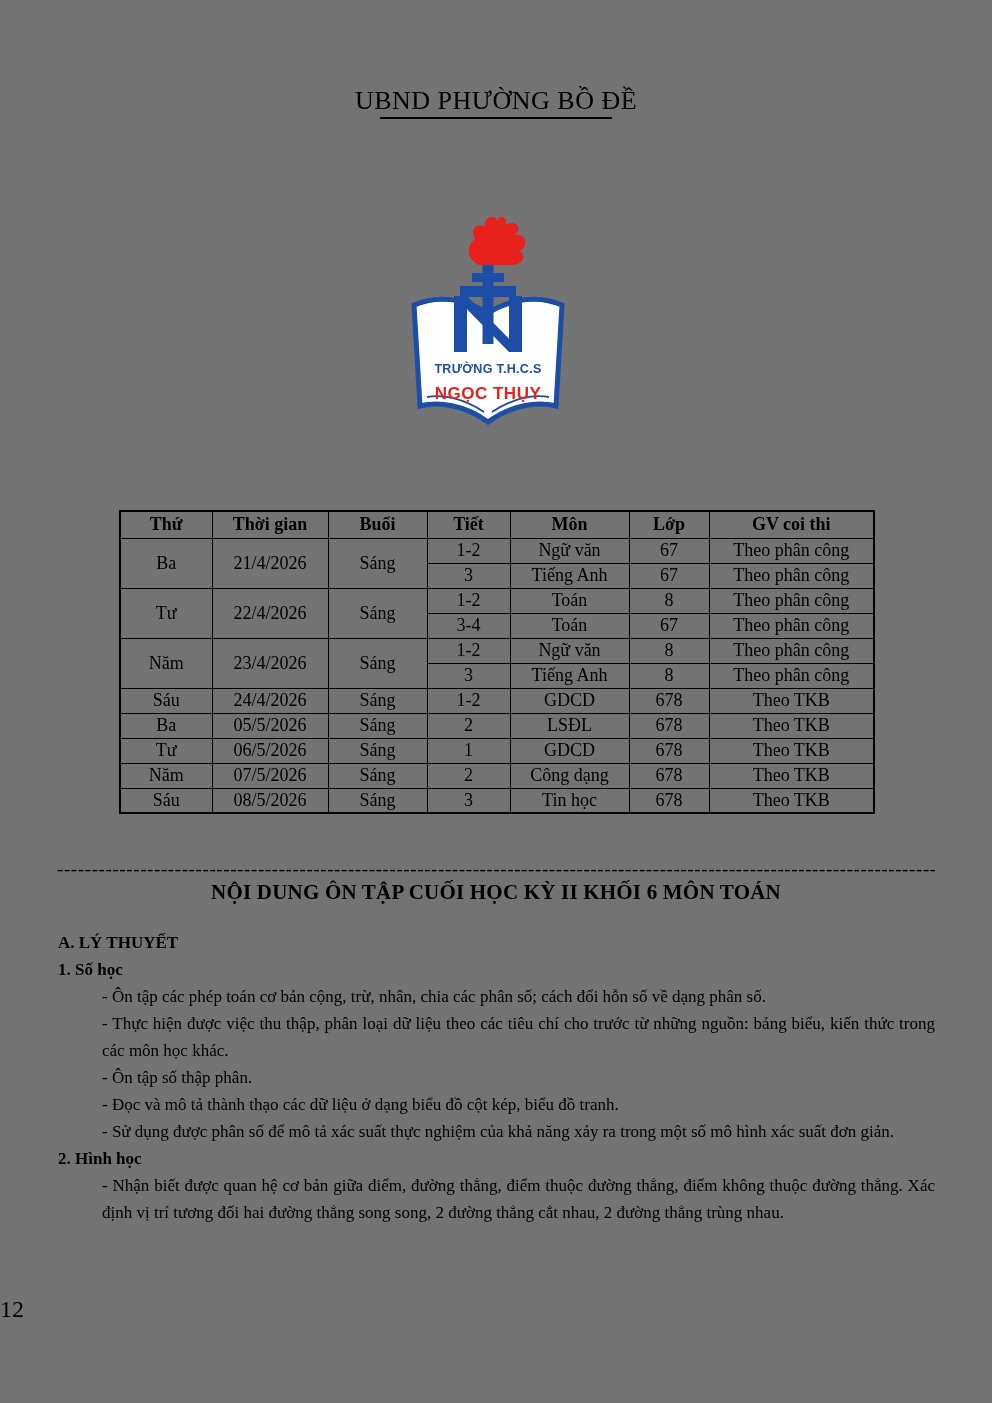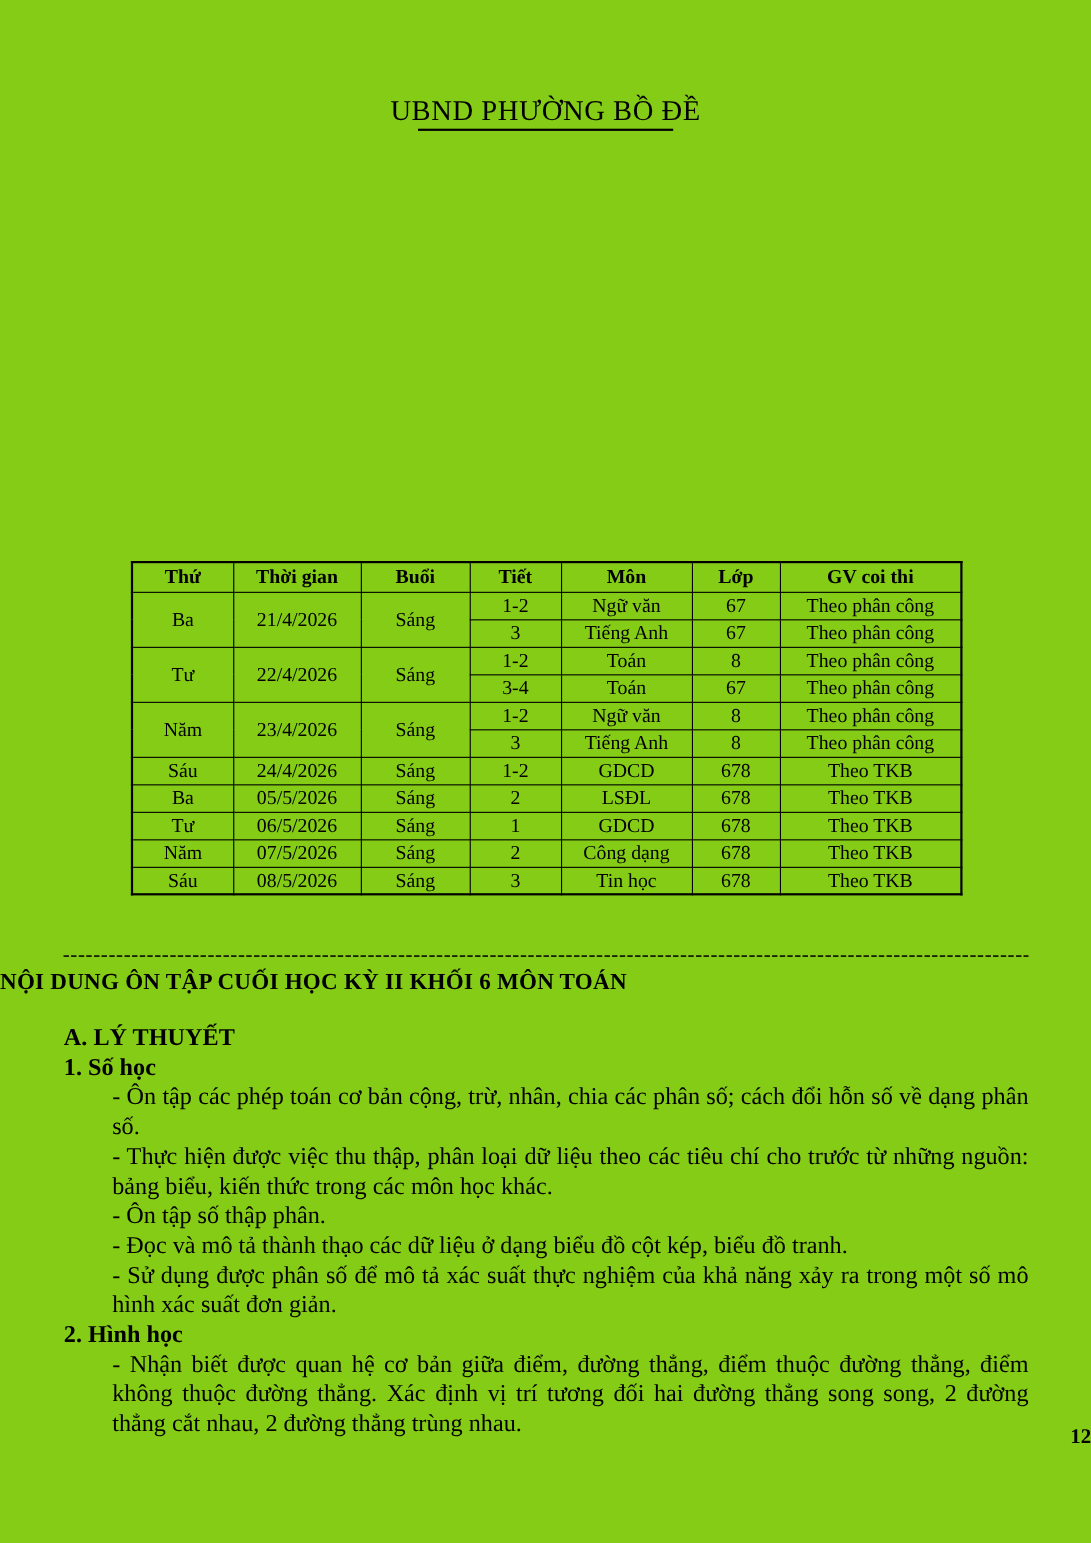--- a/index.html
+++ b/index.html
@@ -1,19 +1,19 @@
 <!DOCTYPE html>
 <html><head>
 <meta charset="utf-8">
 <style>
   * { margin:0; padding:0; box-sizing:border-box; }
   html,body { background:#e9e9e9; }
   .page {
     position:relative; width:992px; height:1403px; margin:0 auto;
-    background:#84cc16; color:#000;
+    background:#737373; color:#000;
     font-family:"Liberation Serif","DejaVu Serif",serif;
     overflow:hidden;
   }
   
   .doc-header { position:absolute; top:86px; left:0; width:100%; text-align:center; }
   .doc-header .line1 { font-size:26px; letter-spacing:0.5px; }
   .doc-header .line2 { font-size:29px; font-weight:bold; margin-top:4px; letter-spacing:0.5px; }
   .doc-header .underline { width:232px; margin:1px auto 0; border-bottom:2.5px solid #000; }
   
   .logo-wrap { position:absolute; top:210px; left:401px; width:175px; height:215px; }
@@ -21,39 +21,62 @@
   .table-wrap { position:absolute; top:486px; left:119px; }
   table.schedule { border-collapse:collapse; table-layout:fixed; width:754px; font-size:18px; border:2.5px solid #000;margin-top:24px; }
   table.schedule th, table.schedule td {
     border:1.6px solid #000; text-align:center; vertical-align:middle;
     height:25px; padding:0 3px; line-height:1.15; overflow:hidden; white-space:nowrap;
   }
   table.schedule th { font-size:18px; font-weight:bold; height:27px; }
   
   .separator { position:absolute; top:858px; left:57px; width:878px; height:20px;
     font-size:19px; letter-spacing:0.6px; white-space:nowrap; overflow:hidden; }
-  .section-title { position:absolute; top:880px; left:0; width:100%; text-align:left;
+  .section-title { position:absolute; top:880px; left:0; width:100%; text-align:center;
     font-size:21px; font-weight:bold; letter-spacing:0.2px; }
   
-  .content { position:absolute; top:929px; left:58px; width:877px; font-size:22px; line-height:27px; }
+  .content { position:absolute; top:929px; left:58px; width:877px; font-size:17px; line-height:27px; }
   .content .bold { font-weight:bold; }
   .content p.item { text-align:justify;margin-left:44px; }
   
-  .page-number { position:absolute; top:1296px; left:0; width:100%; text-align:right; font-size:19px;font-weight:bold; }
+  .page-number { position:absolute; top:1296px; left:0; width:100%; text-align:left; font-size:24px; }
 </style>
 </head>
 <body>
 
 <div class="page">
 
   <div class="doc-header">
     <div class="line1">UBND PHƯỜNG BỒ ĐỀ</div>
     <div class="underline"></div>
   </div>
 
+  <div class="logo-wrap">
+    <svg width="175" height="215" viewBox="0 0 175 215">
+
+      <path d="M87,212 C64,195 37,191 19,196 L13,95 C36,85 63,88 87,103 C111,88 138,85 161,95 L155,196 C137,191 110,195 87,212 Z" fill="#ffffff" stroke="#1c4ea8" stroke-width="5"></path>
+      <path d="M83,202 C62,188 41,184 26,187" fill="none" stroke="#1c4ea8" stroke-width="1.8"></path>
+      <path d="M91,202 C112,188 133,184 148,187" fill="none" stroke="#1c4ea8" stroke-width="1.8"></path>
+
+      <path d="M78,55 C66,49 64,37 74,29 C68,21 76,11 84,17 C82,7 94,3 96,11 C98,3 108,7 104,15 C114,9 122,17 114,25 C126,23 128,37 118,41 C126,45 122,54 112,55 Z" fill="#e8211c"></path>
+
+      <rect x="81.5" y="55" width="11" height="10" fill="#1c4ea8"></rect>
+      <rect x="71" y="63" width="32" height="9" fill="#1c4ea8"></rect>
+      <rect x="81.5" y="63" width="11" height="15" fill="#1c4ea8"></rect>
+
+      <rect x="59" y="76" width="56" height="11" fill="#1c4ea8"></rect>
+      <rect x="81.5" y="76" width="11" height="58" fill="#1c4ea8"></rect>
+      <rect x="53" y="86" width="13" height="56" fill="#1c4ea8"></rect>
+      <rect x="108" y="86" width="13" height="56" fill="#1c4ea8"></rect>
+      <polygon points="53,86 66,86 121,142 108,142" fill="#1c4ea8"></polygon>
+
+      <text x="87" y="163" text-anchor="middle" font-family="Liberation Sans, sans-serif" font-weight="bold" font-size="12.5" letter-spacing="0.3" fill="#1c4ea8">TRƯỜNG T.H.C.S</text>
+      <text x="87" y="189" text-anchor="middle" font-family="Liberation Sans, sans-serif" font-weight="bold" font-size="17" letter-spacing="0.5" fill="#e8211c">NGỌC THỤY</text>
+    </svg>
+  </div>
 
   <div class="table-wrap">
     <table class="schedule">
       <colgroup>
         <col style="width:92px">
           <col style="width:116px">
           <col style="width:99px">
         <col style="width:83px">
           <col style="width:119px">
           <col style="width:80px">

